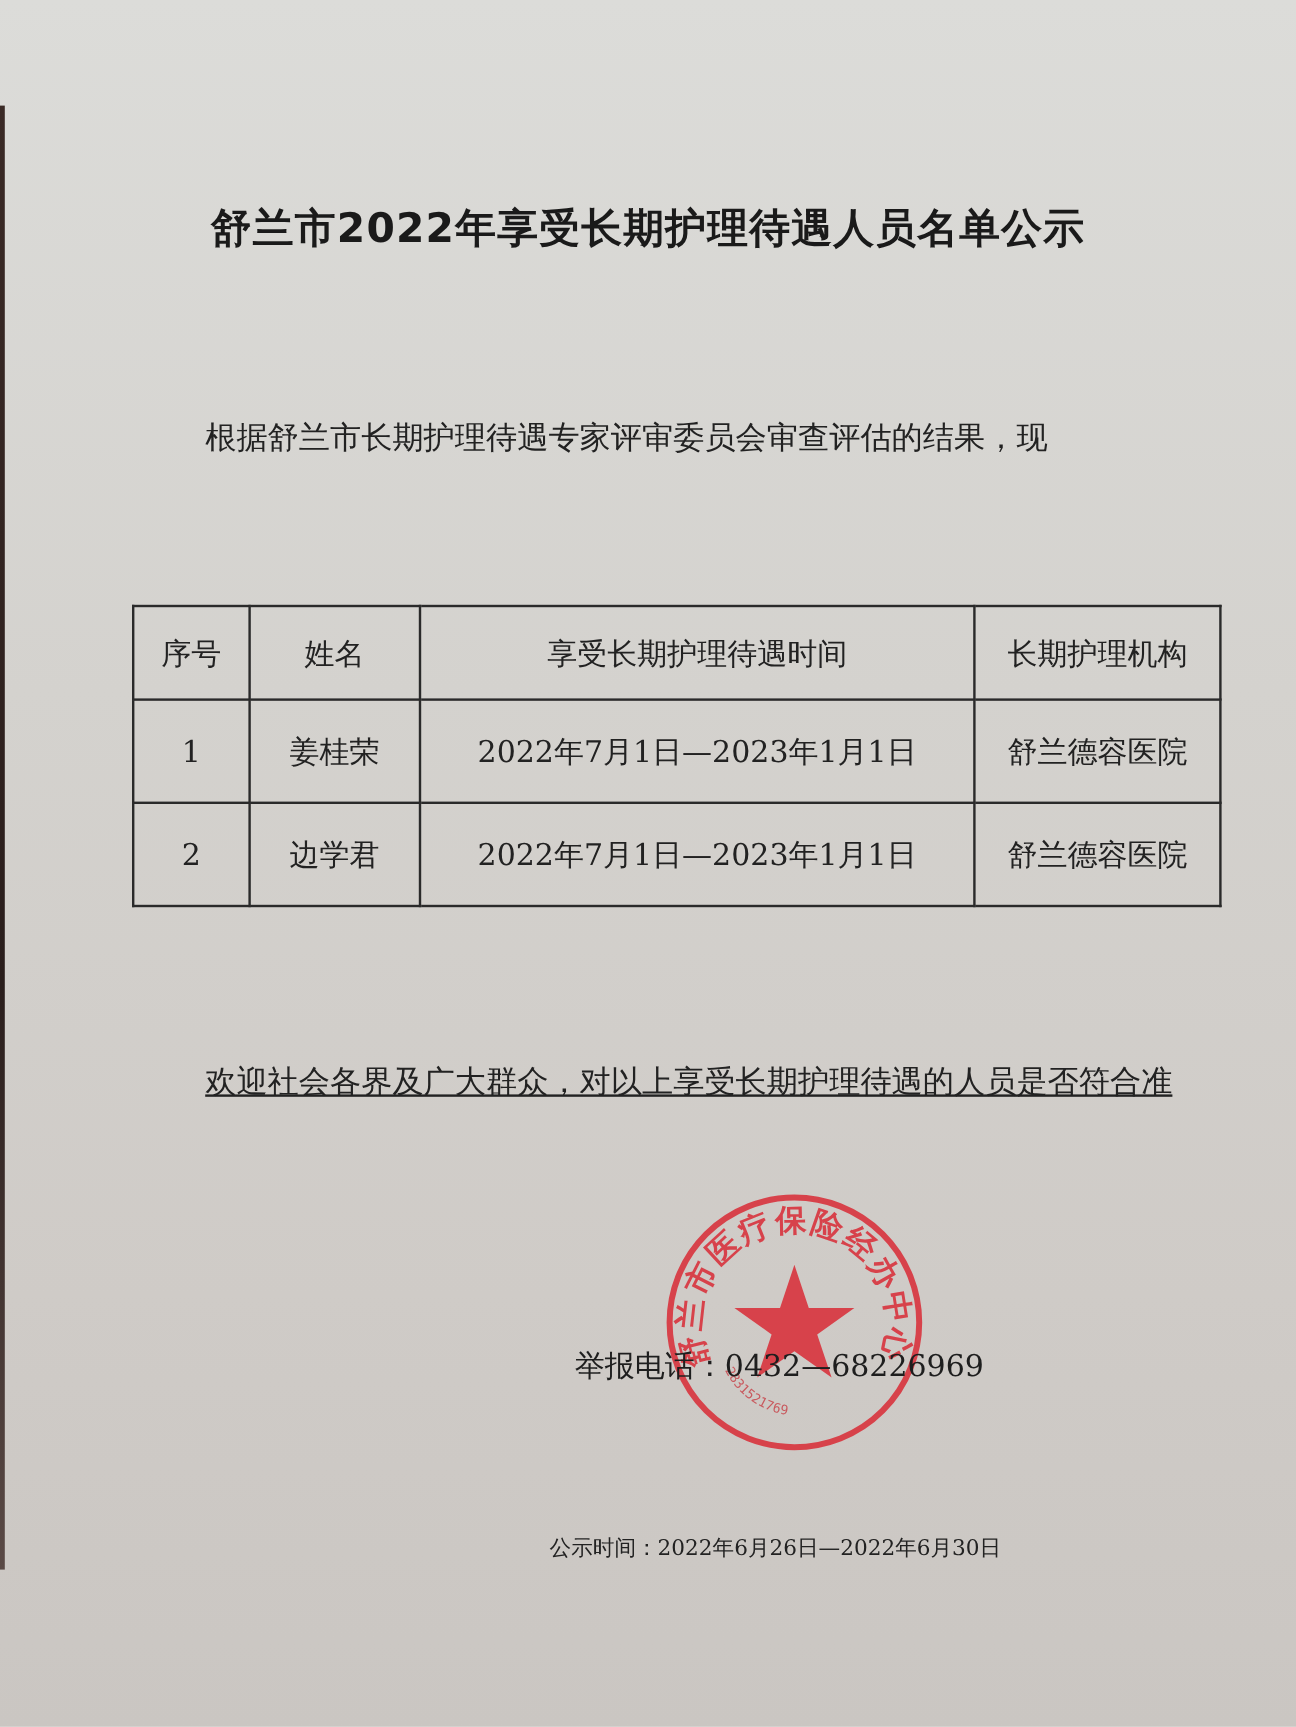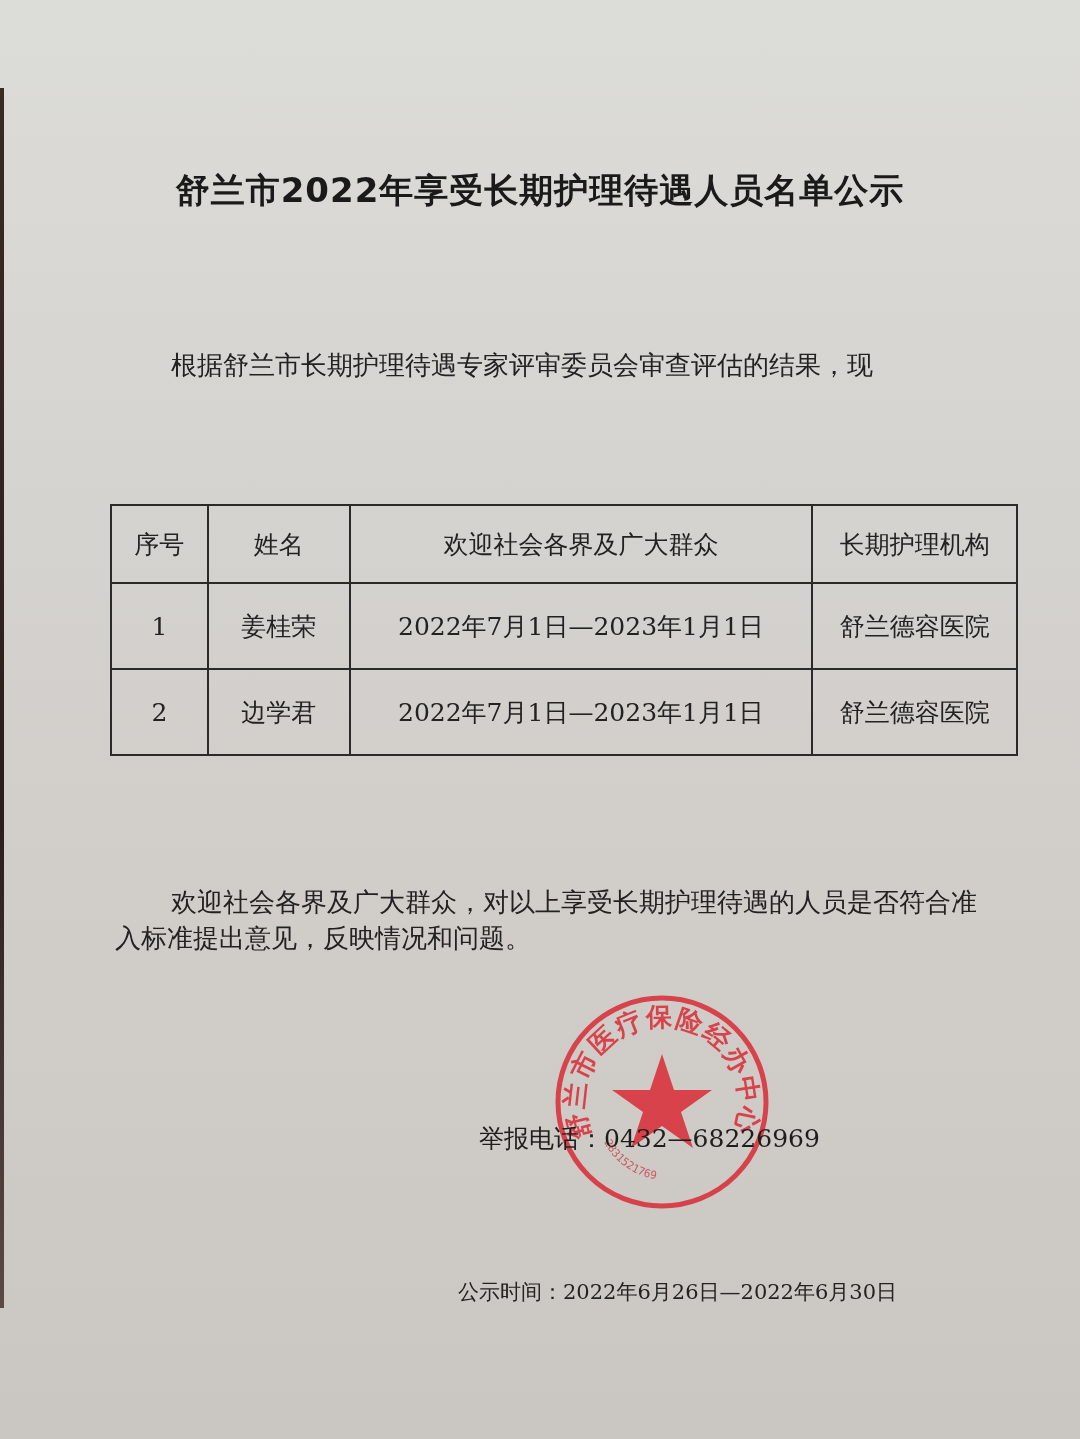--- a/index.html
+++ b/index.html
@@ -17,38 +17,38 @@
     position:absolute; left:0; right:0; top:168px; text-align:center;
     font-family: "DejaVu Sans", "Liberation Sans", sans-serif;
     font-size:34px; font-weight:bold; letter-spacing:1px; color:#1a1a1a;
   }
   .para {
     position:absolute; left:115px; width:890px;
     font-size:26px; line-height:36px; color:#222;
   }
   .para .indent { display:inline-block; width:56px; }
   .p1 { top:347px; }
-  .p2 { top:884px; }
+  .p2 { top:884px;text-decoration:underline; }
   table.list {
     position:absolute; left:110px; top:504px; width:908px;
     border-collapse:collapse; font-size:25px; color:#222;
   }
   table.list td, table.list th {
     border:2px solid #2a2a2a; text-align:center; font-weight:normal;
   }
   table.list tr.head th { height:74px; }
   table.list tr.row td { height:82px; }
   .c1 { width:94px; } .c2 { width:140px;margin-top:20px; } .c3 { width:466px; } .c4 { width:204px; }
   .phone {
     position:absolute; left:479px; top:1122px;
     font-size:25px; color:#1e1e1e; z-index:3;
   }
   .date {
     position:absolute; left:458px; top:1278px;
-    font-size:21px; color:#222;
+    font-size:18px; color:#222;
   }
   .seal {
     position:absolute; left:552px; top:992px; width:220px; height:220px; z-index:2;
     opacity:0.88;
   }
 </style>
 </head>
 <body>
 
 <div class="edge"></div>
@@ -57,41 +57,40 @@
 
 <div class="para p1">
   <span class="indent"></span><span>根据舒兰市长期护理待遇专家评审委员会审查评估的结果，现</span><br>
 </div>
 
 <table class="list">
   <tbody>
       <tr class="head">
     <th class="c1">序号</th>
     <th class="c2">姓名</th>
-    <th class="c3">欢迎社会各界及广大群众</th>
+    <th class="c3">享受长期护理待遇时间</th>
     <th class="c4">长期护理机构</th>
   </tr>
   <tr class="row">
     <td>1</td>
     <td>姜桂荣</td>
     <td>2022年7月1日—2023年1月1日</td>
     <td>舒兰德容医院</td>
   </tr>
   <tr class="row">
     <td>2</td>
     <td>边学君</td>
     <td>2022年7月1日—2023年1月1日</td>
     <td>舒兰德容医院</td>
   </tr>
 </tbody>
   </table>
 
 <div class="para p2">
   <span class="indent"></span><span>欢迎社会各界及广大群众，对以上享受长期护理待遇的人员是否符合准</span><br>
-  <span>入标准提出意见，反映情况和问题。</span>
 </div>
 
 <svg class="seal" viewBox="0 0 220 220">
   <defs>
     <path id="sealArc" d="M 42 150 A 78 78 0 1 1 178 150"></path>
     <path id="numArc" d="M 52 150 A 70 70 0 0 0 150 178"></path>
   </defs>
   <circle cx="110" cy="110" r="104" fill="none" stroke="#d9303a" stroke-width="5"></circle>
   <text font-family="DejaVu Sans, sans-serif" font-size="26" font-weight="bold" fill="#d9303a" letter-spacing="2">
     <textPath href="#sealArc" startOffset="2%">舒兰市医疗保险经办中心</textPath>

